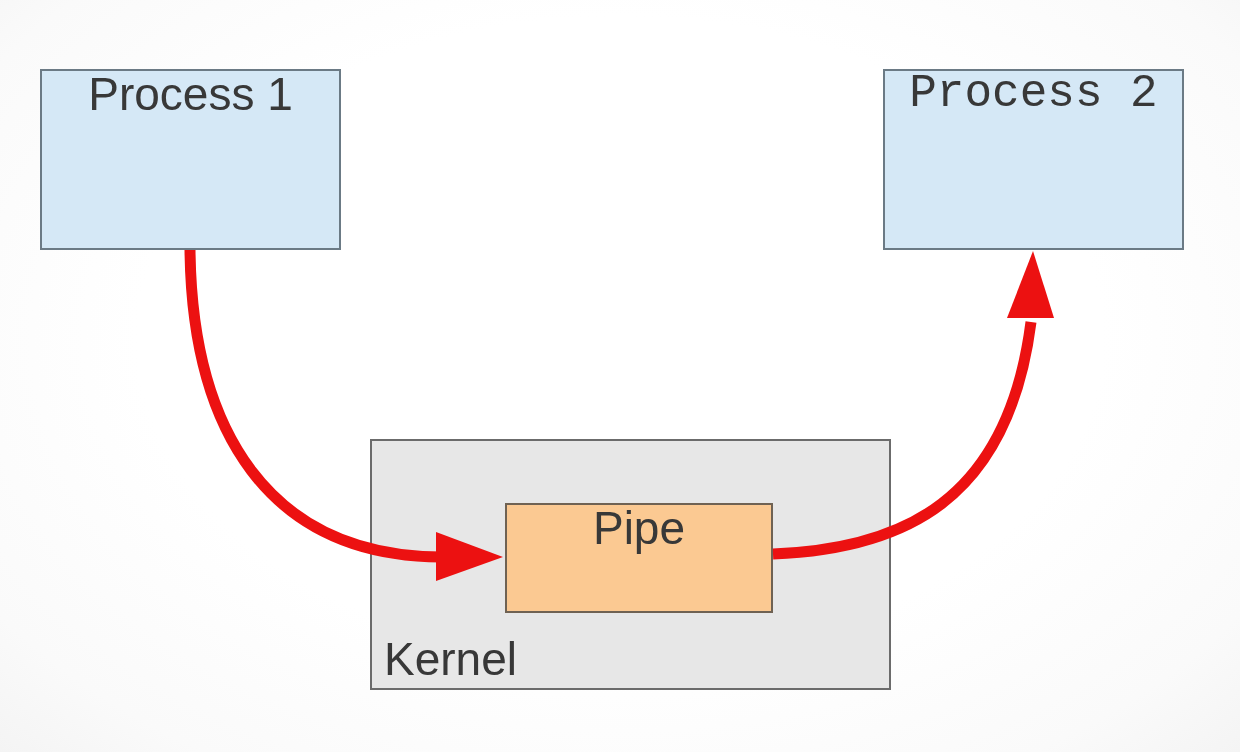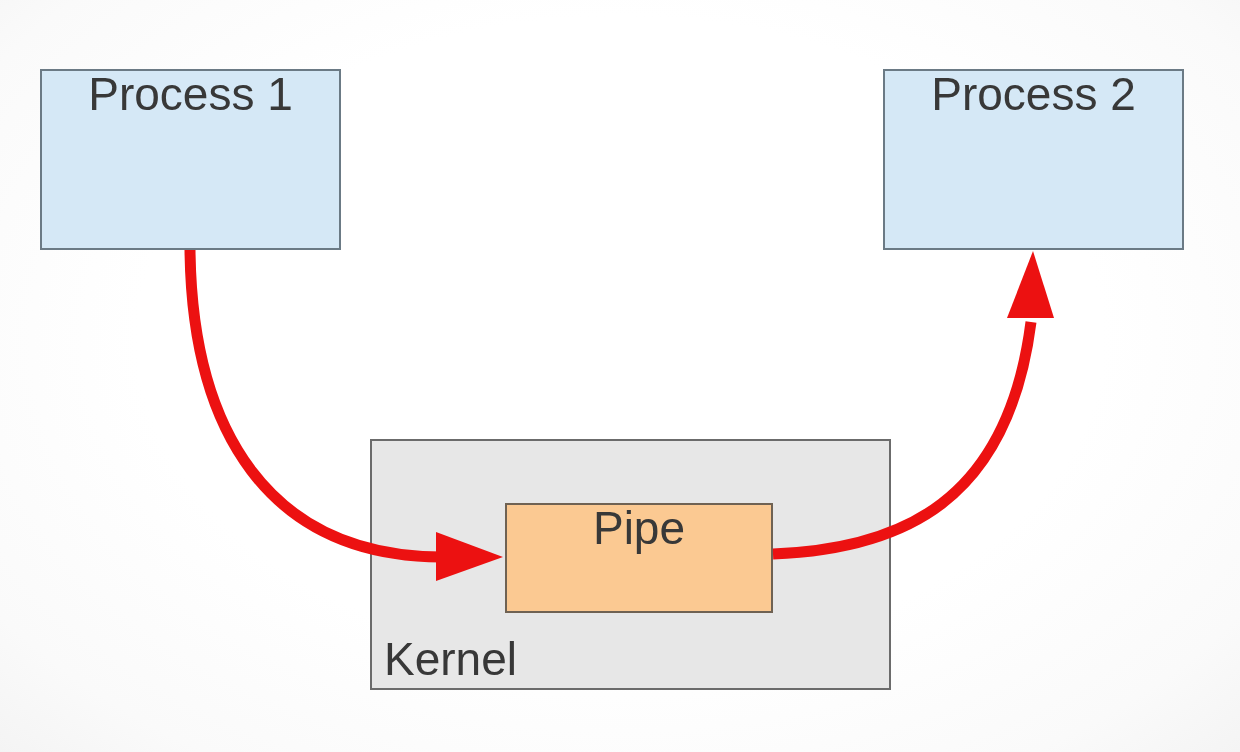--- a/index.html
+++ b/index.html
@@ -26,21 +26,21 @@
     line-height: 1;
     color: #383838;
   }
   .process {
     width: 301px;
     height: 181px;
     background: #d5e8f6;
     border: 2px solid #6b7a85;
   }
   .process-1 { left: 40px;  top: 69px; }
-  .process-2 { left: 883px; top: 69px; }
+  .process-2 { left: 883px; top: 69px; font-family: Liberation Mono, monospace; }
   .kernel {
     left: 370px;
     top: 439px;
     width: 521px;
     height: 251px;
     background: #e7e7e7;
     border: 2px solid #6b6b6b;
     align-items: flex-end;
     justify-content: flex-start;
   }

